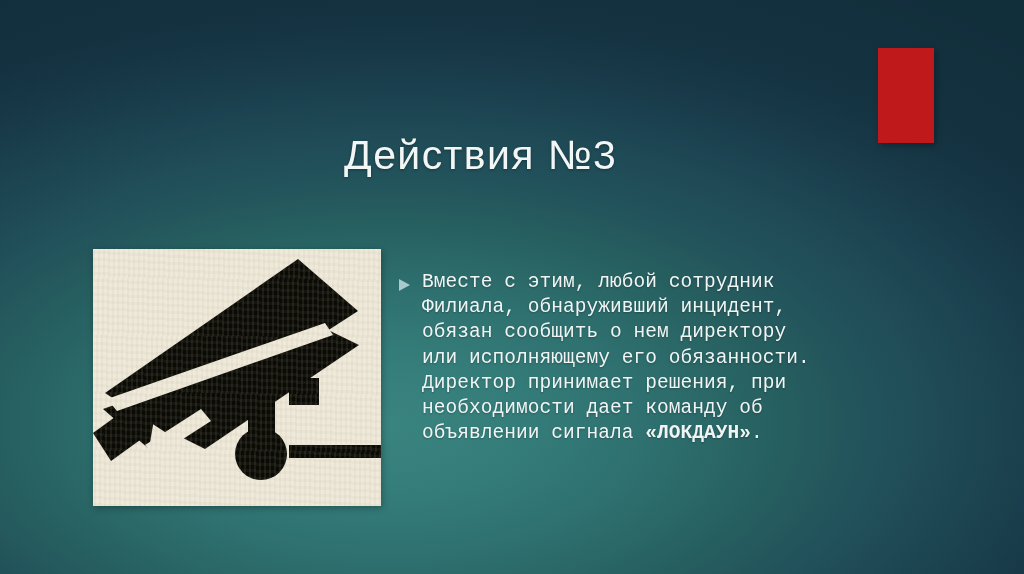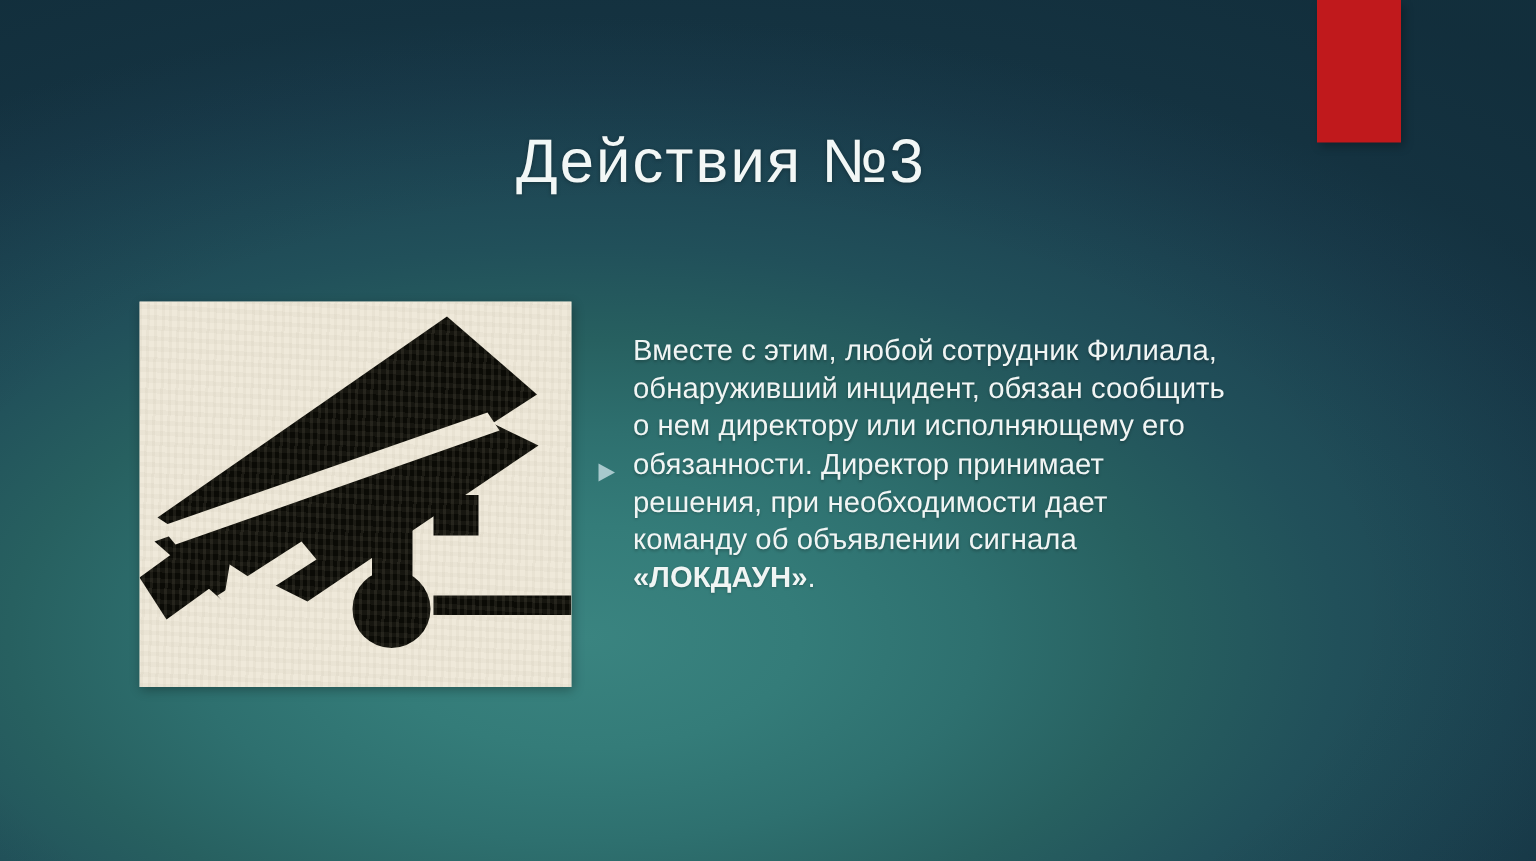--- a/index.html
+++ b/index.html
@@ -31,21 +31,21 @@
   
   #slide::after {
     content: "";
     position: absolute;
     inset: 0;
     pointer-events: none;
     background: radial-gradient(ellipse 85% 85% at 42% 70%,
                  rgba(0,0,0,0) 55%, rgba(6,26,36,0.30) 100%);
   }
 
-  .layer { position: absolute; z-index: 2; }
+  .layer { position: absolute; z-index: 2; margin-top: 48px; }
 
   
   #red-accent {
     left: 878px;
     top: 0px;
     width: 56px;
     height: 95px;
     background: #c0191c;
     box-shadow: 2px 3px 6px rgba(0,0,0,0.28);
   }
@@ -85,21 +85,22 @@
       repeating-linear-gradient(3deg, rgba(165,158,136,0.07) 0 3px, rgba(255,255,255,0) 3px 7px);
     pointer-events: none;
   }
 
   
   #body-block {
     left: 399px;
     top: 222px;
     width: 420px;
     display: flex;
-    align-items: center;
+    align-items: flex-start;
+    font-family: Liberation Mono, monospace;
   }
 
   #bullet-marker {
     flex: 0 0 auto;
     margin-top: 9px;
     margin-right: 12px;
     width: 0;
     height: 0;
     border-style: solid;
     border-width: 6.5px 0 6.5px 11px;

